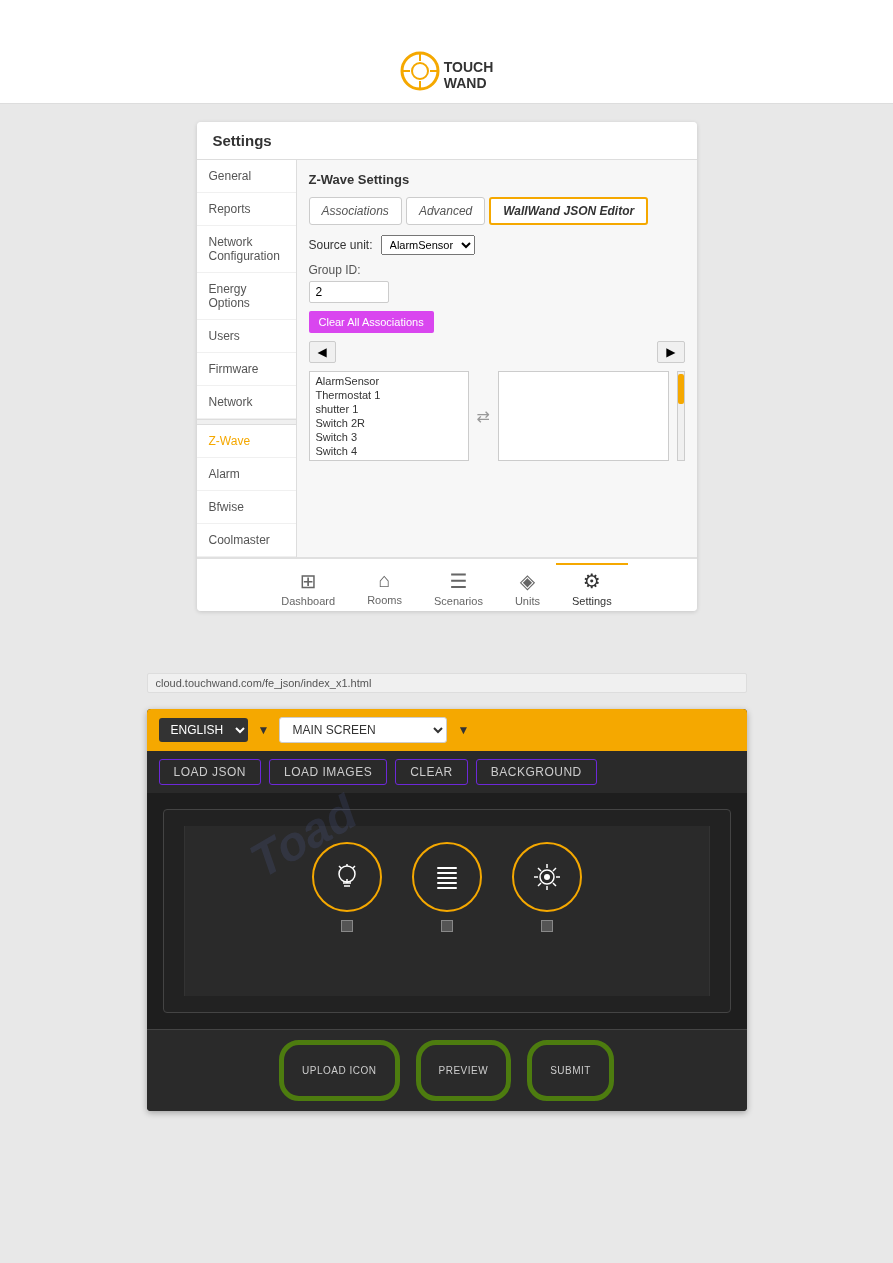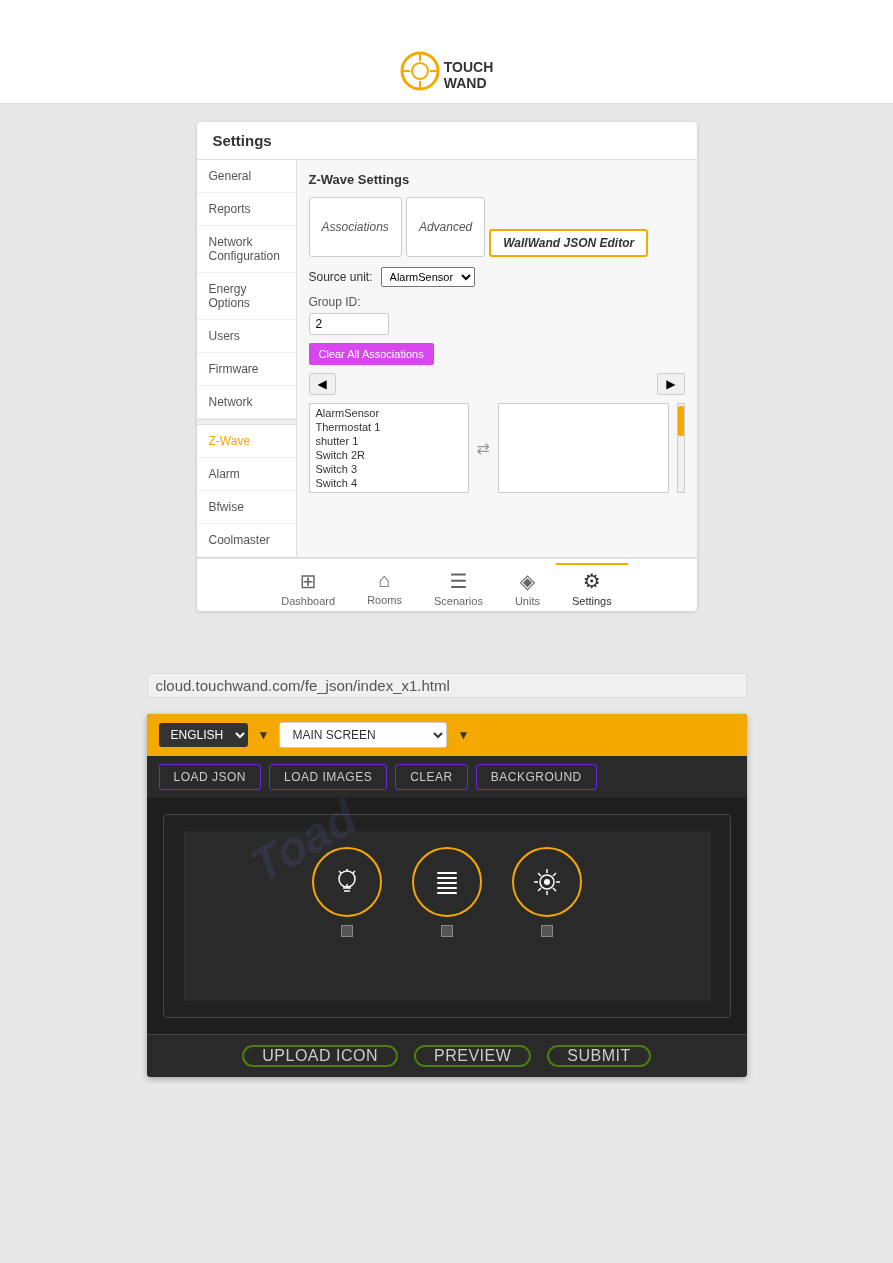--- a/index.html
+++ b/index.html
@@ -109,21 +109,20 @@
       background: #fff;
       cursor: pointer;
       border-radius: 3px;
       color: #555;
       font-style: italic;
     }
     .tab-btn.active {
       border: 2px solid #f5a800;
       color: #333;
       font-weight: bold;
-      margin-top: 32px;
     }
 
     
     .source-unit-row {
       display: flex;
       align-items: center;
       gap: 8px;
       margin-bottom: 8px;
       font-size: 12px;
     }
@@ -351,34 +350,34 @@
       background: #2a2a2a;
       padding: 10px 12px;
       display: flex;
       justify-content: center;
       gap: 16px;
       border-top: 1px solid #444;
     }
     .editor-bottom-btn {
       background: transparent;
       color: #ccc;
-      border: 2px solid #4d7c0f;
-      padding: 0 18px;
-      font-size: 16px;
+      border: 5px solid #4d7c0f;
+      padding: 20px 18px;
+      font-size: 10px;
       border-radius: 20px;
       cursor: pointer;
       letter-spacing: 0.5px;
     }
 
     
     .url-bar {
       background: #f0f0f0;
       border: 1px solid #ddd;
       padding: 3px 8px;
-      font-size: 15px;
+      font-size: 11px;
       color: #555;
       margin: 4px auto;
       width: 600px;
       border-radius: 2px;
     }
 
     
     .panels-area {
       position: relative;
       display: flex;

